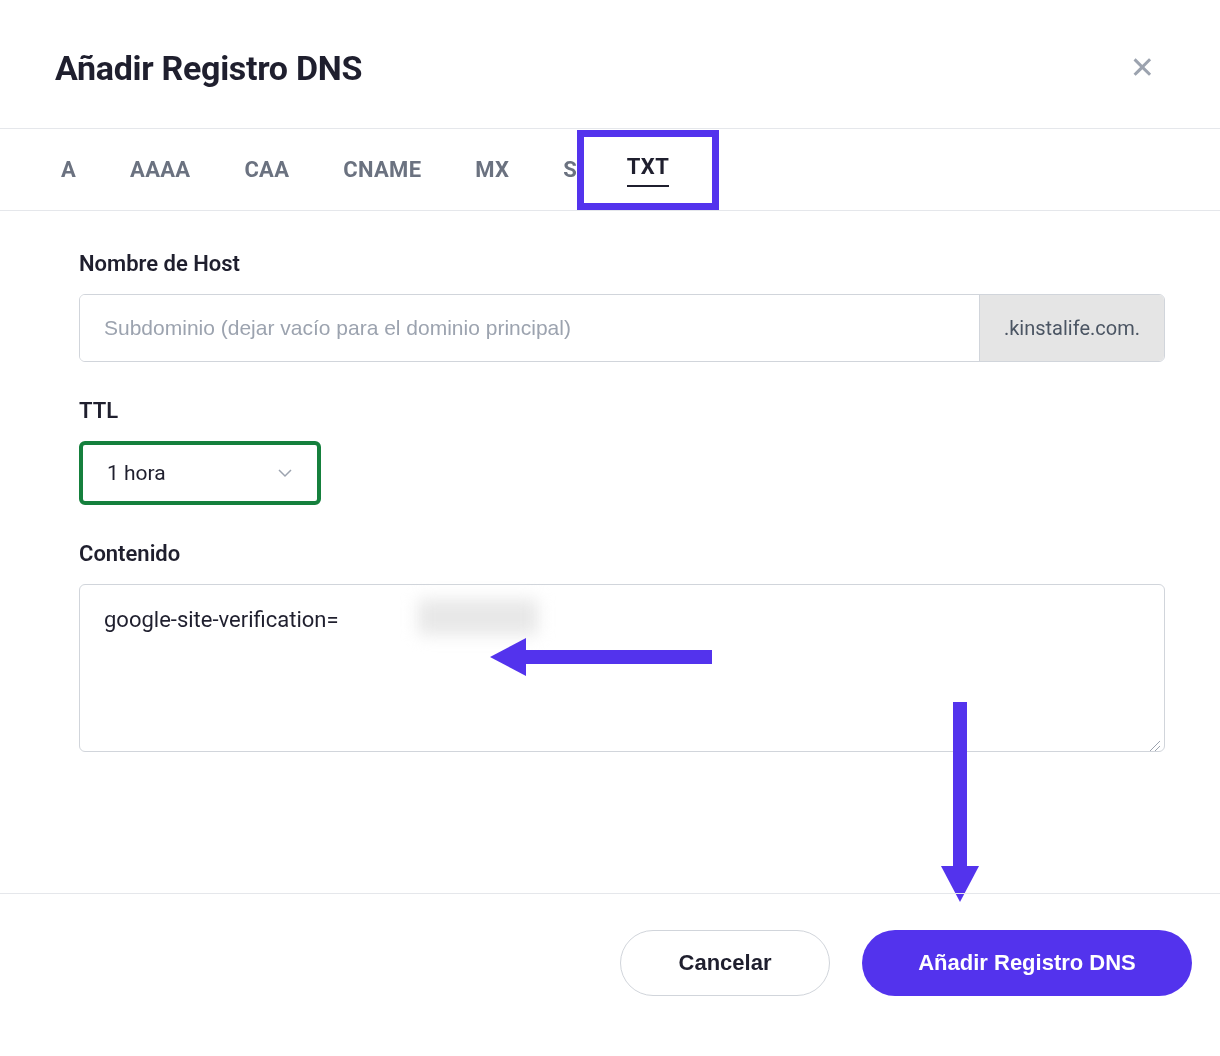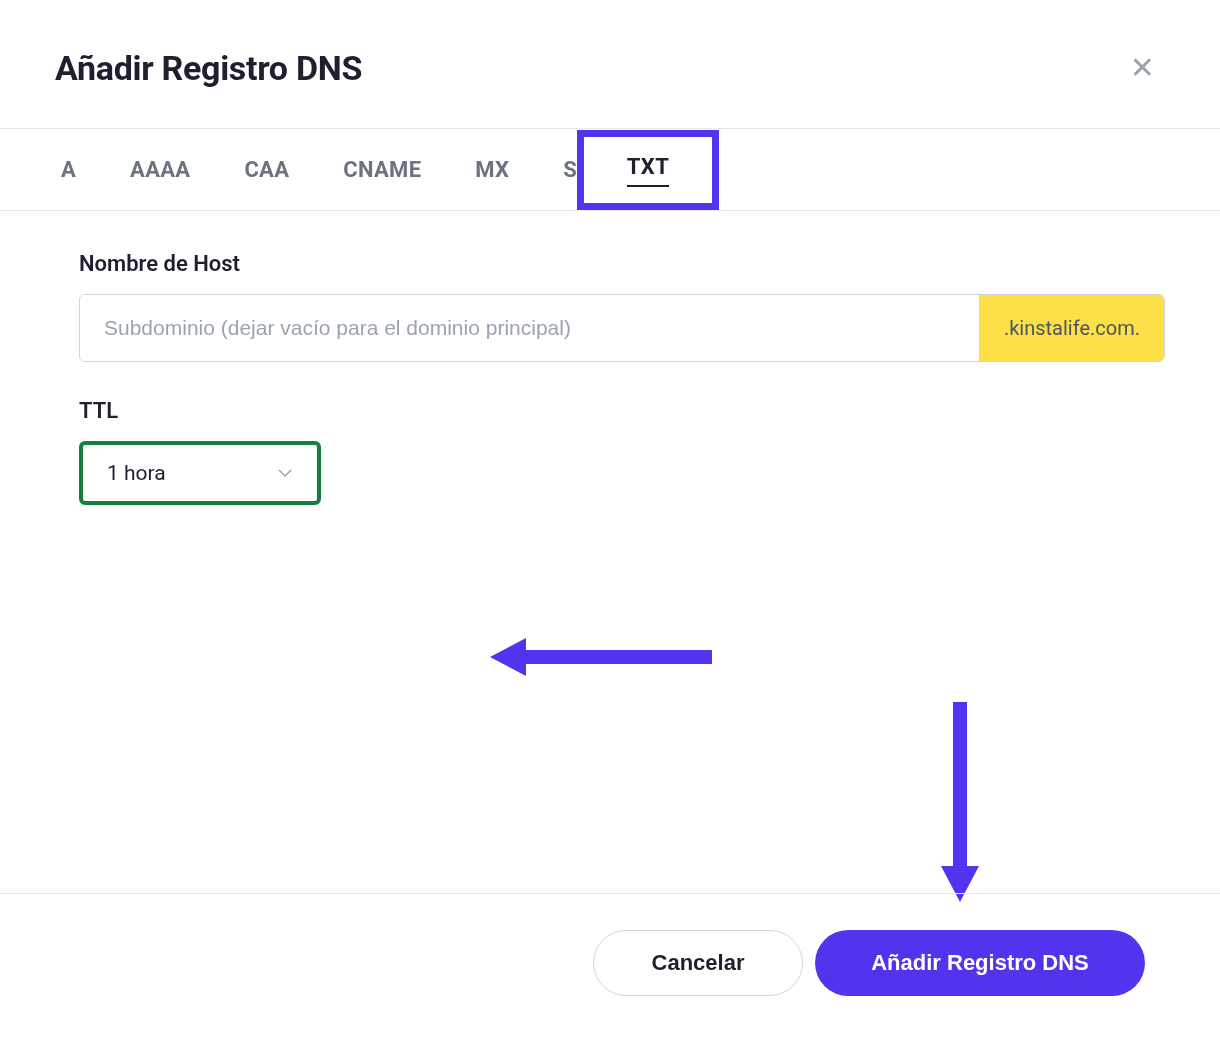--- a/index.html
+++ b/index.html
@@ -104,21 +104,21 @@
       border: none;
       padding: 0 24px;
       font-size: 21px;
       color: #1f1f2e;
       outline: none;
     }
     .host-input::placeholder {
       color: #9ca3af;
     }
     .host-suffix {
-      background: #fde047;
+      background: #e5e5e5;
       border-left: 1px solid #d1d5db;
       padding: 0 24px;
       display: flex;
       align-items: center;
       font-size: 20px;
       color: #4b5563;
     }
     .ttl-select {
       border: 4px solid #15803d;
       border-radius: 6px;
@@ -174,24 +174,24 @@
       left: 935px;
       top: 702px;
       pointer-events: none;
     }
     .modal-footer {
       position: absolute;
       bottom: 0;
       left: 0;
       right: 0;
       border-top: 1px solid #e5e7eb;
-      padding: 36px 75px 60px 55px;
+      padding: 36px 28px 60px 55px;
       display: flex;
       justify-content: flex-end;
-      gap: 12px;
+      gap: 32px;
       align-items: center;
     }
     .btn {
       height: 66px;
       border-radius: 40px;
       font-size: 22px;
       font-weight: 600;
       cursor: pointer;
       display: flex;
       align-items: center;
@@ -252,20 +252,31 @@
     <div class="field-group">
       <label class="field-label">TTL</label>
       <div class="ttl-select">
         <span>1 hora</span>
         <svg class="chevron" viewBox="0 0 16 16" fill="none">
           <path d="M2 5 L8 11 L14 5" stroke="#9ca3af" stroke-width="1.5"></path>
         </svg>
       </div>
     </div>
 
+    <div class="field-group">
+      <label class="field-label">Contenido</label>
+      <div class="content-wrap">
+        <textarea class="content-area" style="">google-site-verification=</textarea>
+        <div class="blur-patch"></div>
+        <svg class="resize-handle" viewBox="0 0 14 14">
+          <line x1="3" y1="13" x2="13" y2="3" stroke="#9ca3af" stroke-width="1"></line>
+          <line x1="8" y1="13" x2="13" y2="8" stroke="#9ca3af" stroke-width="1"></line>
+        </svg>
+      </div>
+    </div>
   </div>
 
   <svg class="arrow-left" width="222" height="50" viewBox="0 0 222 50">
     <line x1="222" y1="25" x2="30" y2="25" stroke="#5333ed" stroke-width="14"></line>
     <polygon points="0,25 36,6 36,44" fill="#5333ed"></polygon>
   </svg>
 
   <svg class="arrow-down" width="50" height="200" viewBox="0 0 50 200">
     <line x1="25" y1="0" x2="25" y2="170" stroke="#5333ed" stroke-width="14"></line>
     <polygon points="25,200 6,164 44,164" fill="#5333ed"></polygon>

